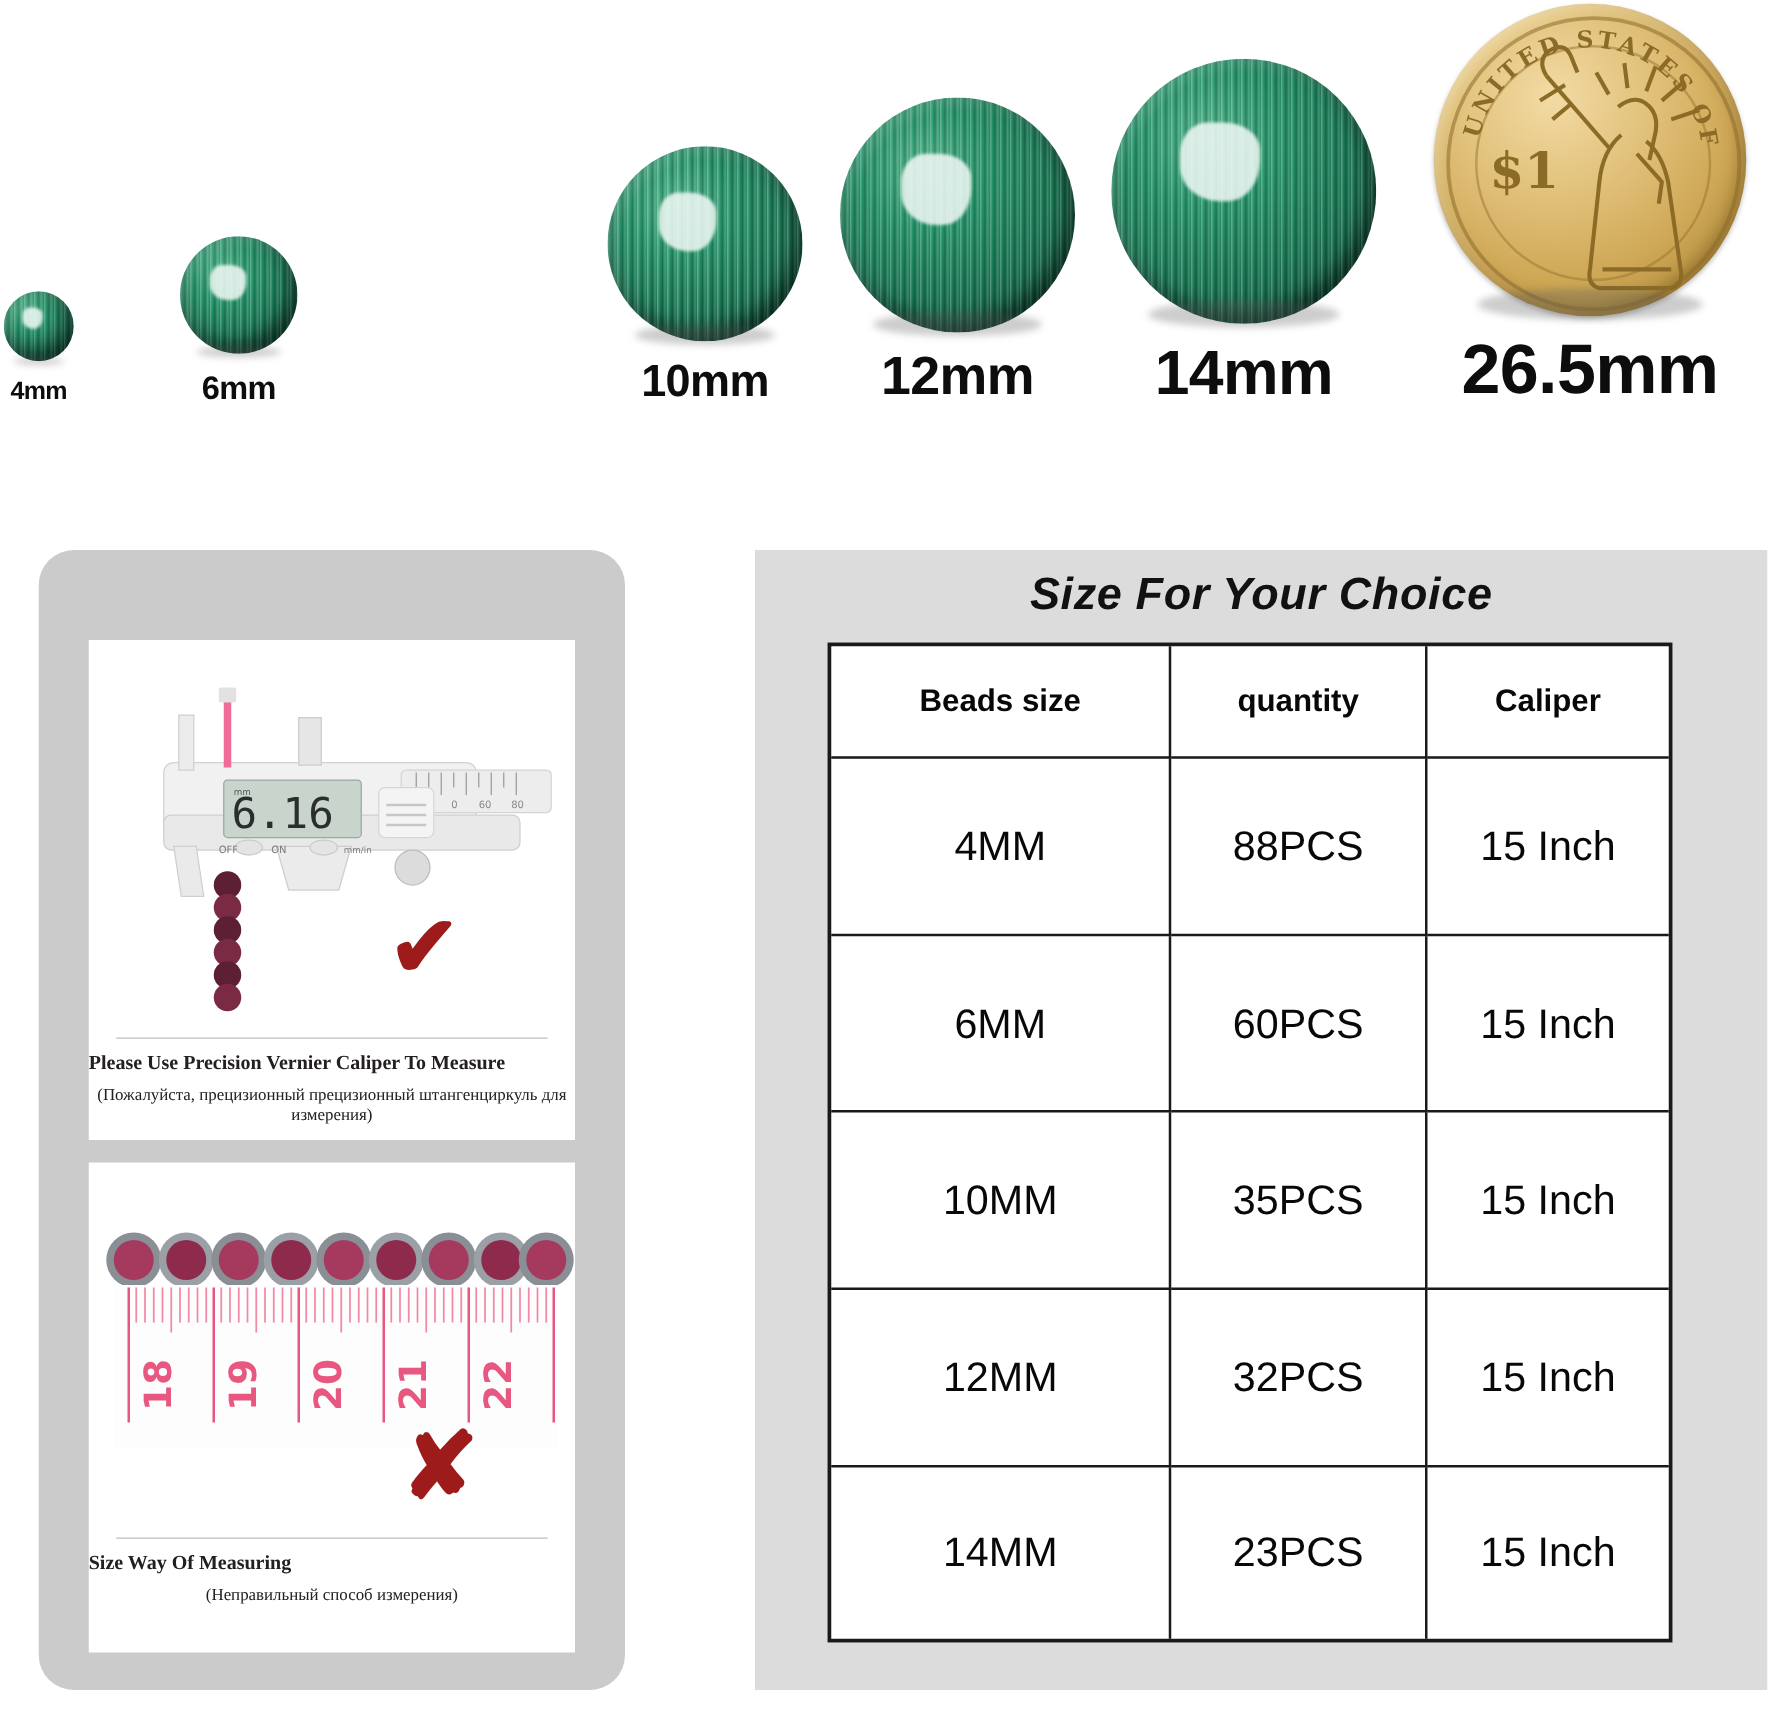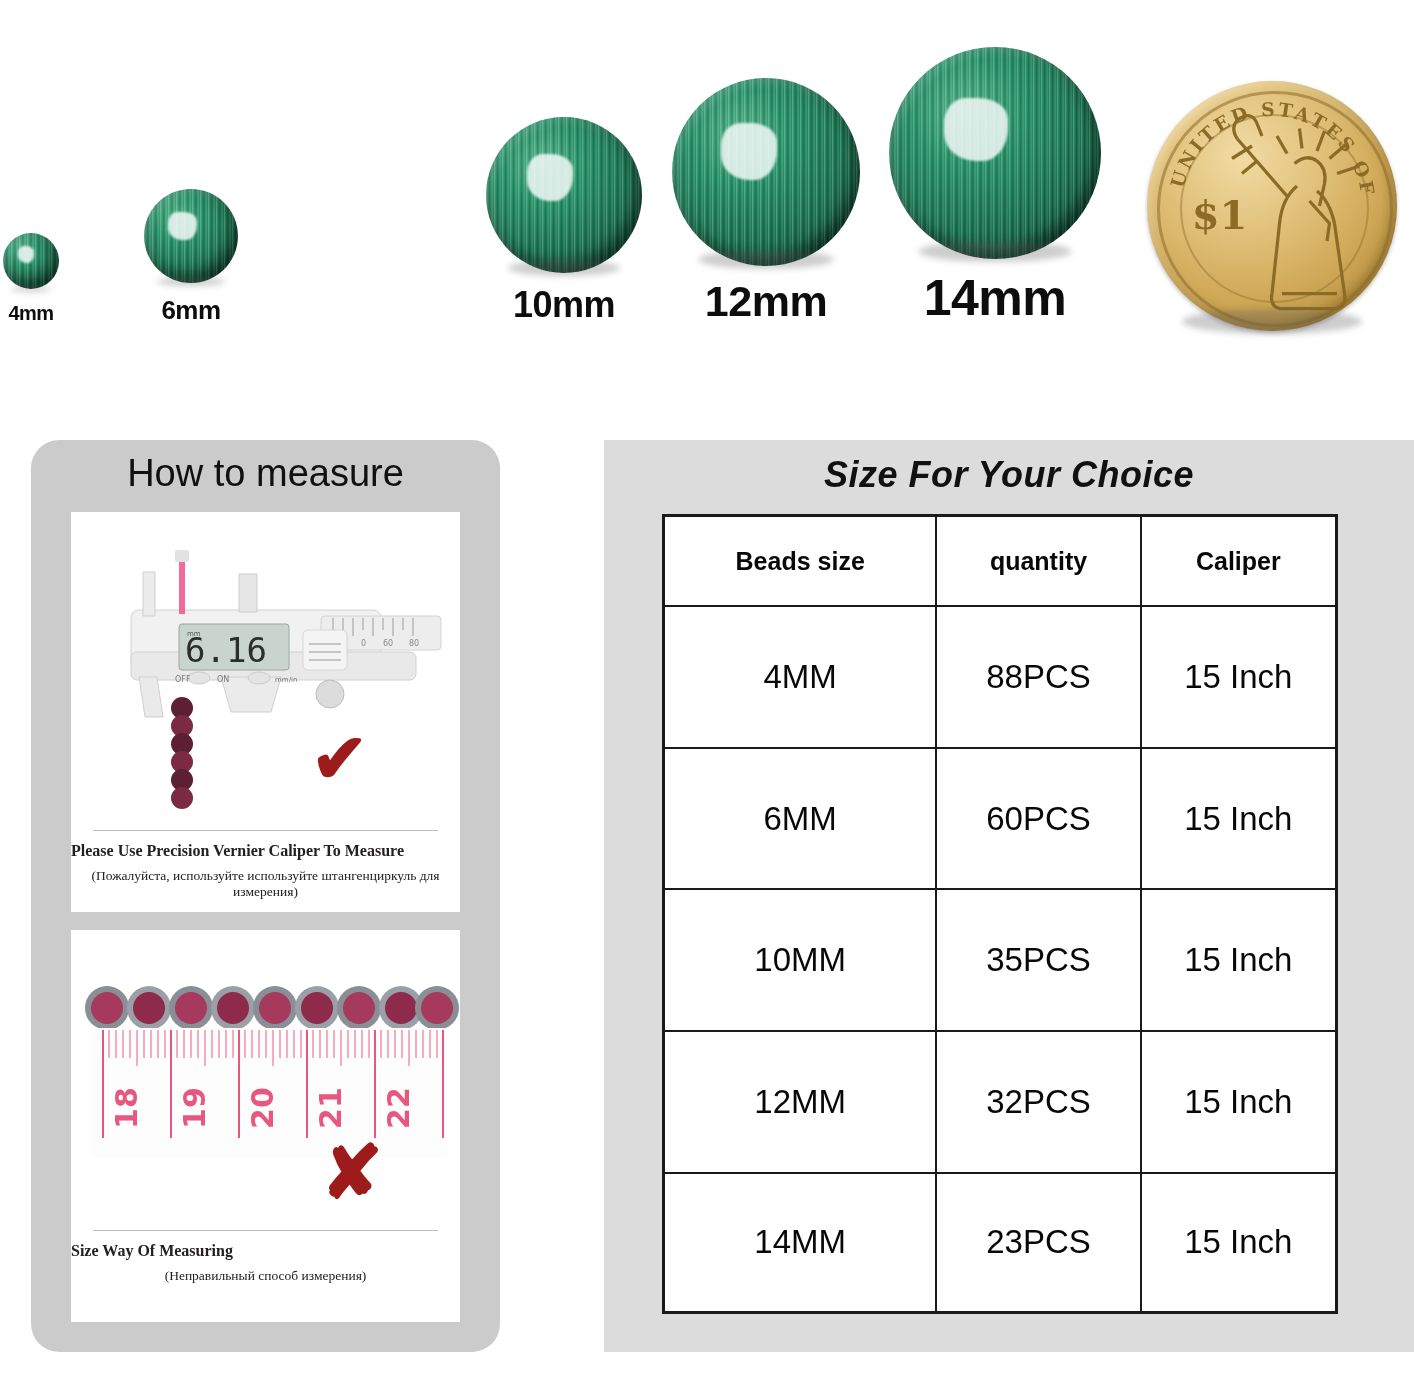--- a/index.html
+++ b/index.html
@@ -291,28 +291,28 @@
               <path d="M112 92 L72 46"></path>
               <path d="M72 46 q-6 -10 2 -16 q10 -6 14 4 l4 10"></path>
               <path d="M68 62 l16 -10 M76 74 l12 -10"></path>
               <path d="M130 96 l16 18 l-2 14"></path>
               <path d="M108 170 l44 0"></path>
             </g>
           </svg>
         </div>
         <div class="bead-shadow" style="width: 180px; height: 25px;"></div>
       </div>
+      <div class="bead-label" style="font-size: 56px; margin-bottom: 22px;">26.5mm</div>
     </div>
   </div>
 
 <div id="bottom-section">
 
   <div id="measure-card">
 
-    <div id="measure-title">How to measure</div>
 
     <div class="photo-box" id="photo-caliper">
 
       <div class="photo-img-area" id="caliper-art">
         <svg viewBox="0 0 389 300" width="389" height="300" aria-hidden="true">
 
           <rect x="60" y="98" width="250" height="62" rx="8" fill="#f1f1f1" stroke="#d2d2d2"></rect>
           <rect x="60" y="140" width="285" height="28" rx="6" fill="#e9e9e9" stroke="#d0d0d0"></rect>
 
           <rect x="250" y="104" width="120" height="34" rx="4" fill="#ededed" stroke="#d4d4d4"></rect>
@@ -368,21 +368,21 @@
 
           <circle cx="259" cy="182" r="14" fill="#dcdcdc" stroke="#bdbdbd"></circle>
         </svg>
       </div>
 
       <div class="mark-check" style="left:240px; top:212px; font-size:68px;">✔</div>
 
       <div class="caption-rule" style="top:318px;"></div>
 
       <div class="caption-en" style="top:330px;">Please Use Precision Vernier Caliper To Measure</div>
-      <div class="caption-ru" style="top:356px;">(Пожалуйста, используйте используйте штангенциркуль для измерения)</div>
+      <div class="caption-ru" style="top:356px;">(Пожалуйста, прецизионный прецизионный штангенциркуль для измерения)</div>
     </div>
 
     <div class="photo-box" id="photo-tape">
 
       <div id="tape-art">
         <svg viewBox="0 0 389 230" width="389" height="230" aria-hidden="true">
 
           <g>
             <circle cx="36" cy="60" r="22" fill="#8a8f96"></circle>
             <circle cx="36" cy="60" r="16" fill="#a63a5e"></circle>

